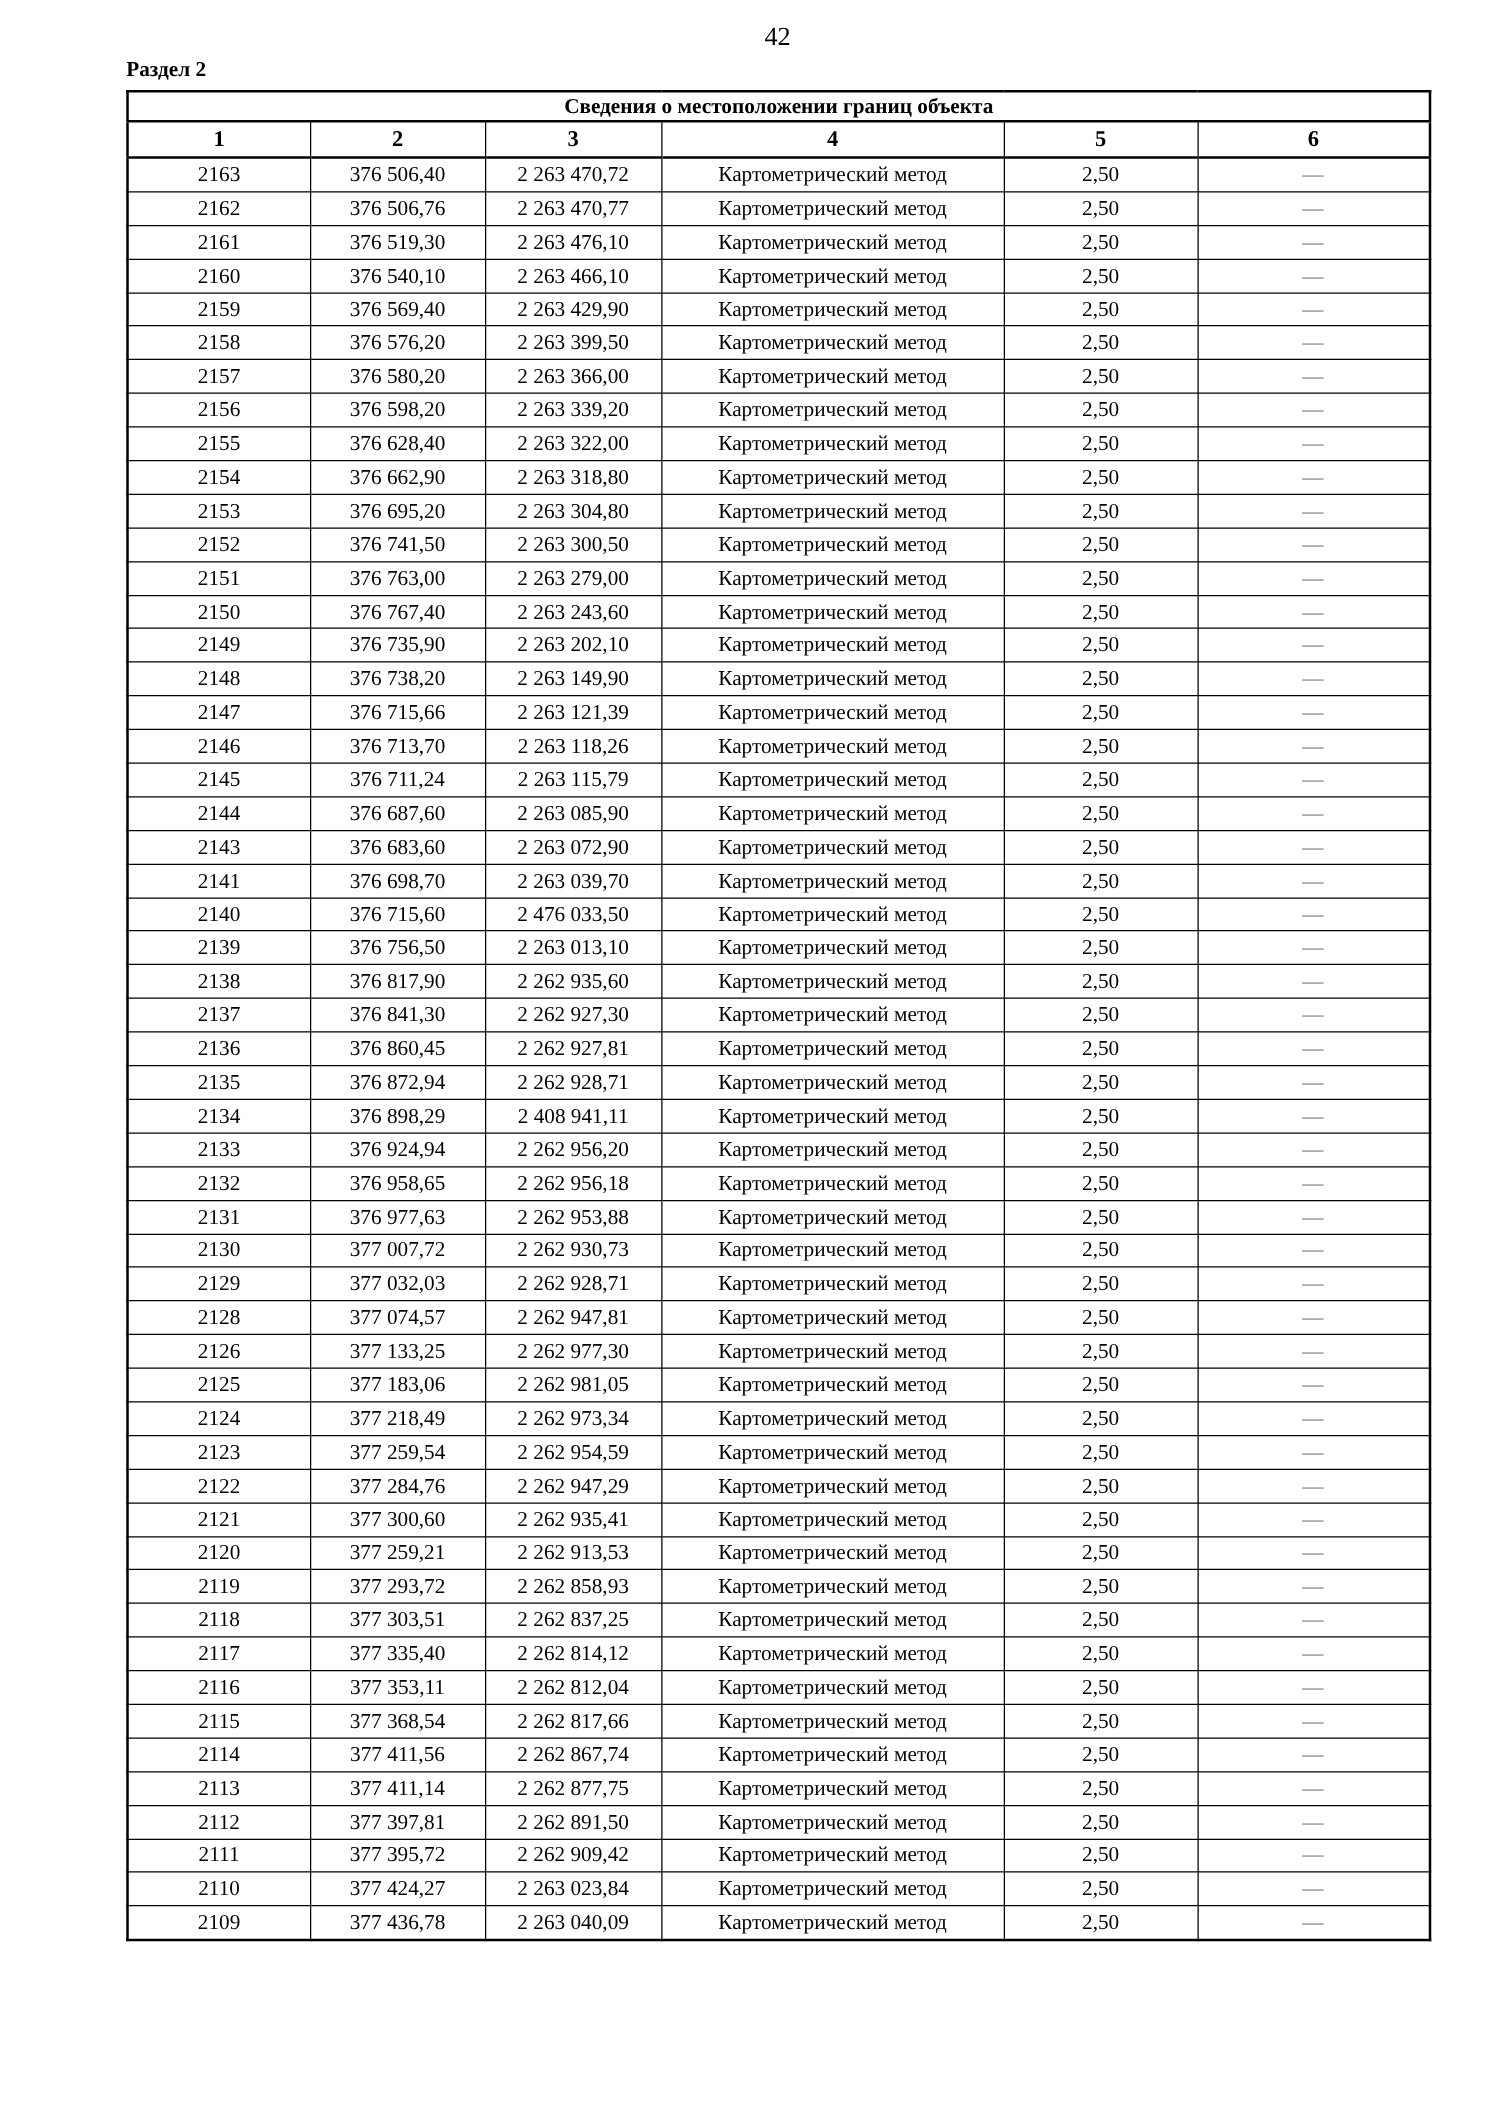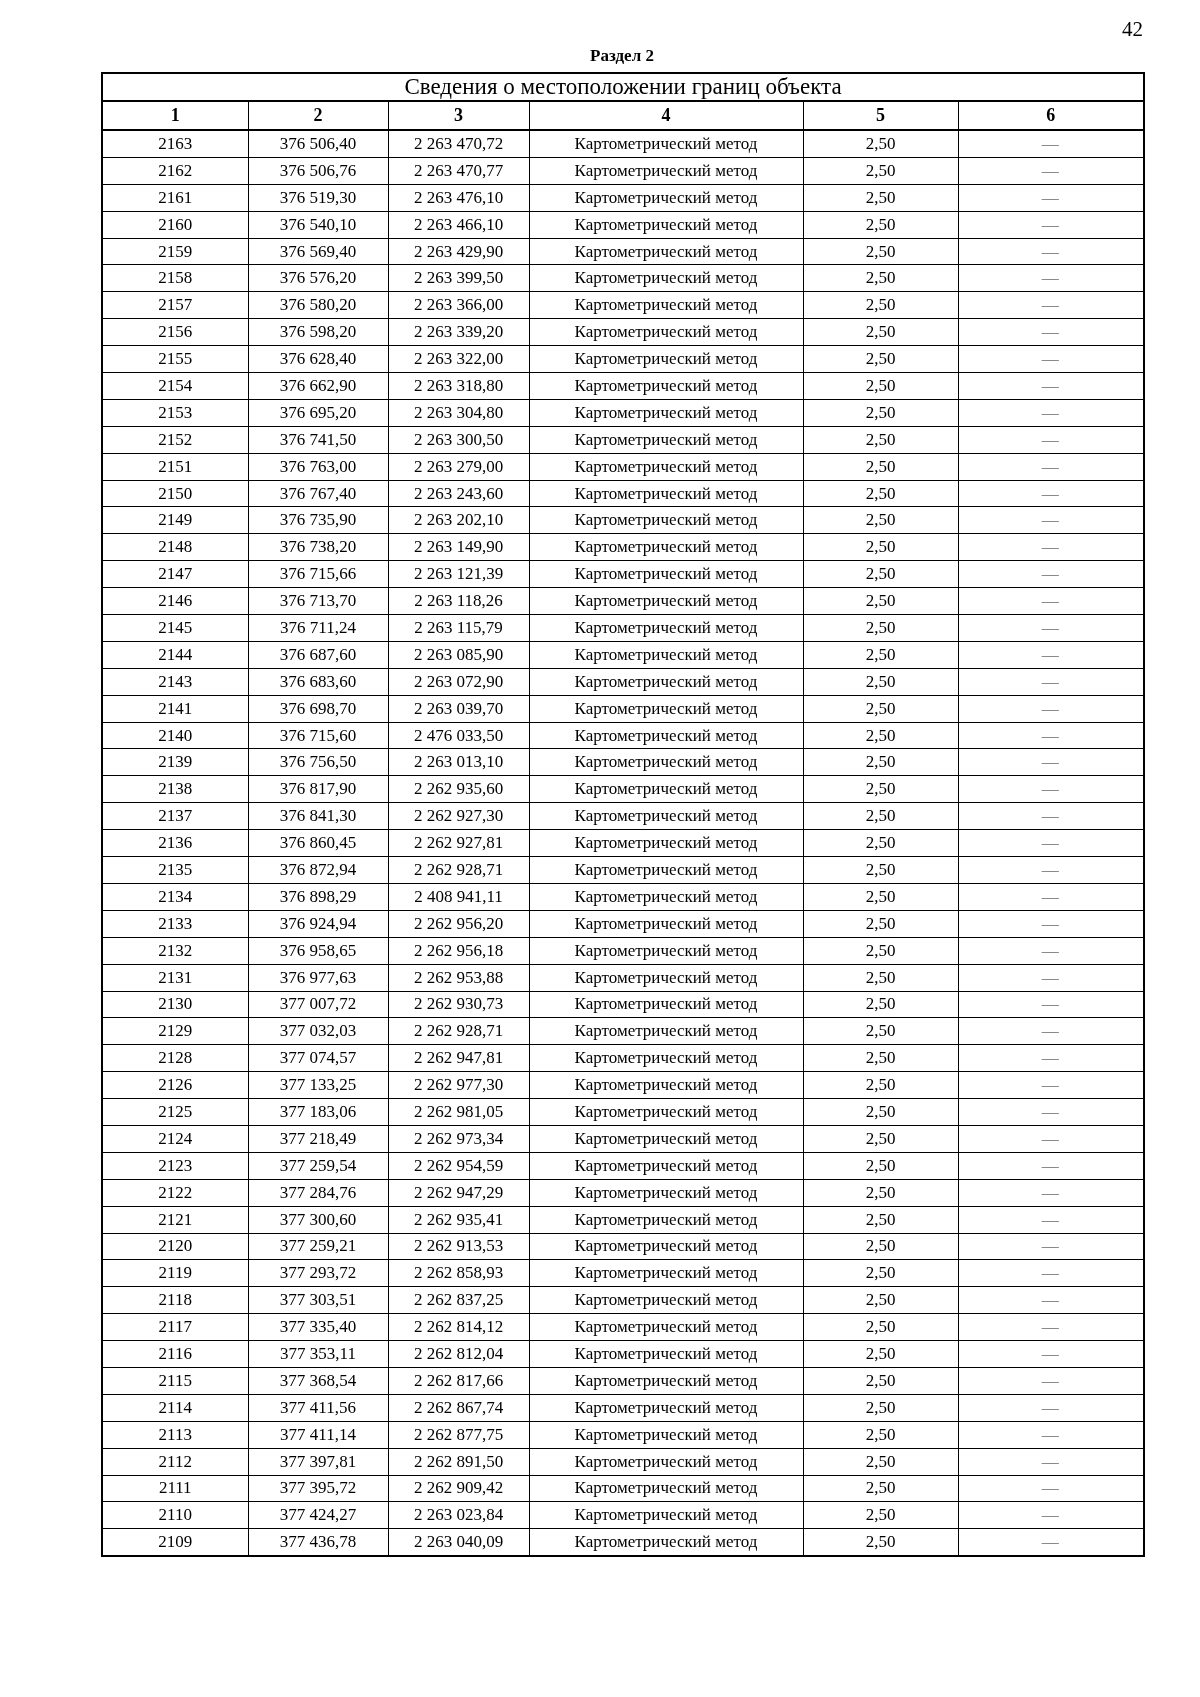--- a/index.html
+++ b/index.html
@@ -15,26 +15,25 @@
     position: relative;
     overflow: hidden;
   }
   .sheet {
     position: absolute;
     left: 101px;
     top: 16px;
     width: 1042px;
   }
   .page-number {
-    text-align: right;
+    text-align: center;
     font-size: 21px;
     line-height: 27px;
   }
   .section-title {
-    text-align: center;
     font-weight: bold;
     font-size: 17px;
     line-height: 25px;
     margin-bottom: 4px;
   }
   table.boundaries {
     border-collapse: collapse;
     table-layout: fixed;
     width: 1042px;
     border: 2px solid #000;
@@ -42,22 +41,22 @@
   table.boundaries th, table.boundaries td {
     padding: 0;
     text-align: center;
     vertical-align: middle;
     overflow: hidden;
     white-space: nowrap;
   }
   tr.title-row th {
     border: 1px solid #000;
     border-bottom: 2px solid #000;
-    font-size: 23px;
-    font-weight: normal;
+    font-size: 17px;
+    font-weight: bold;
     height: 22px;
   }
   tr.head-row th {
     border: 1px solid #000;
     border-bottom: 2px solid #000;
     font-size: 18px;
     font-weight: bold;
     height: 27px;
   }
   tbody td {

